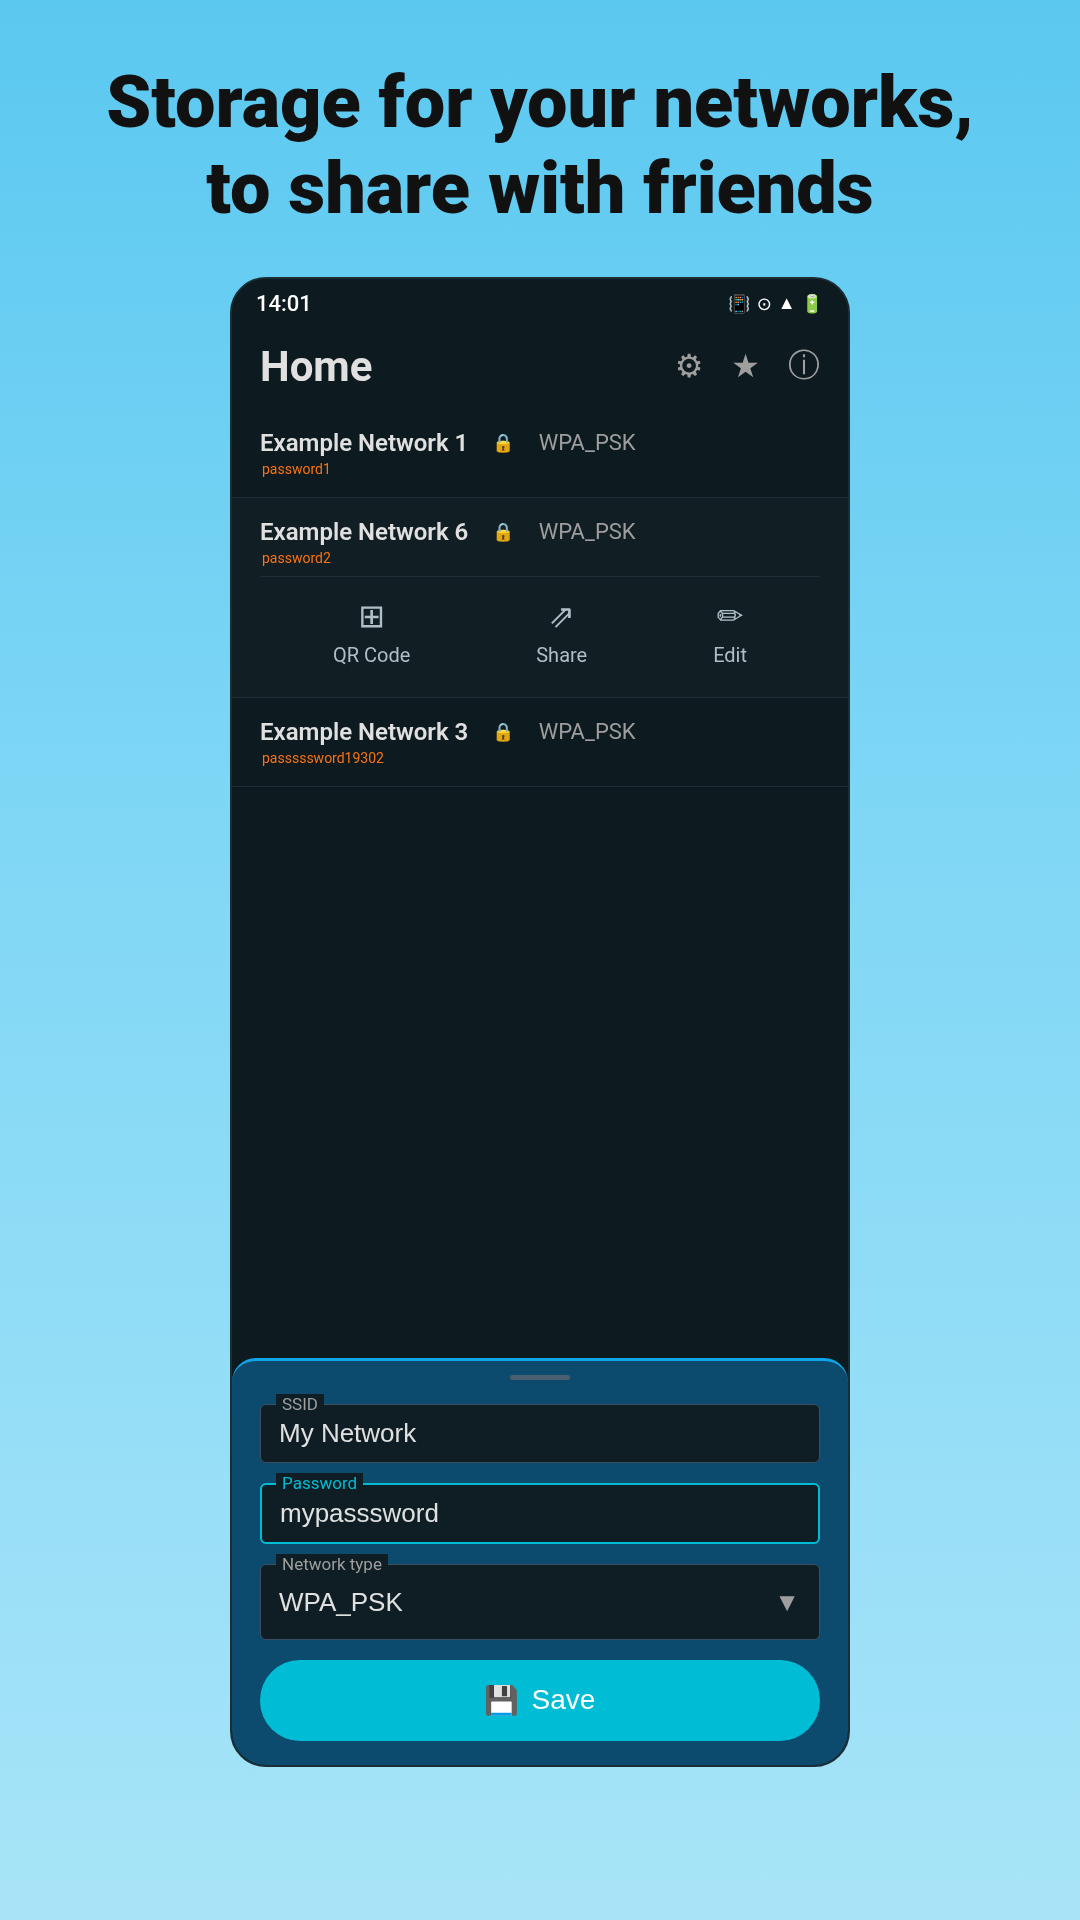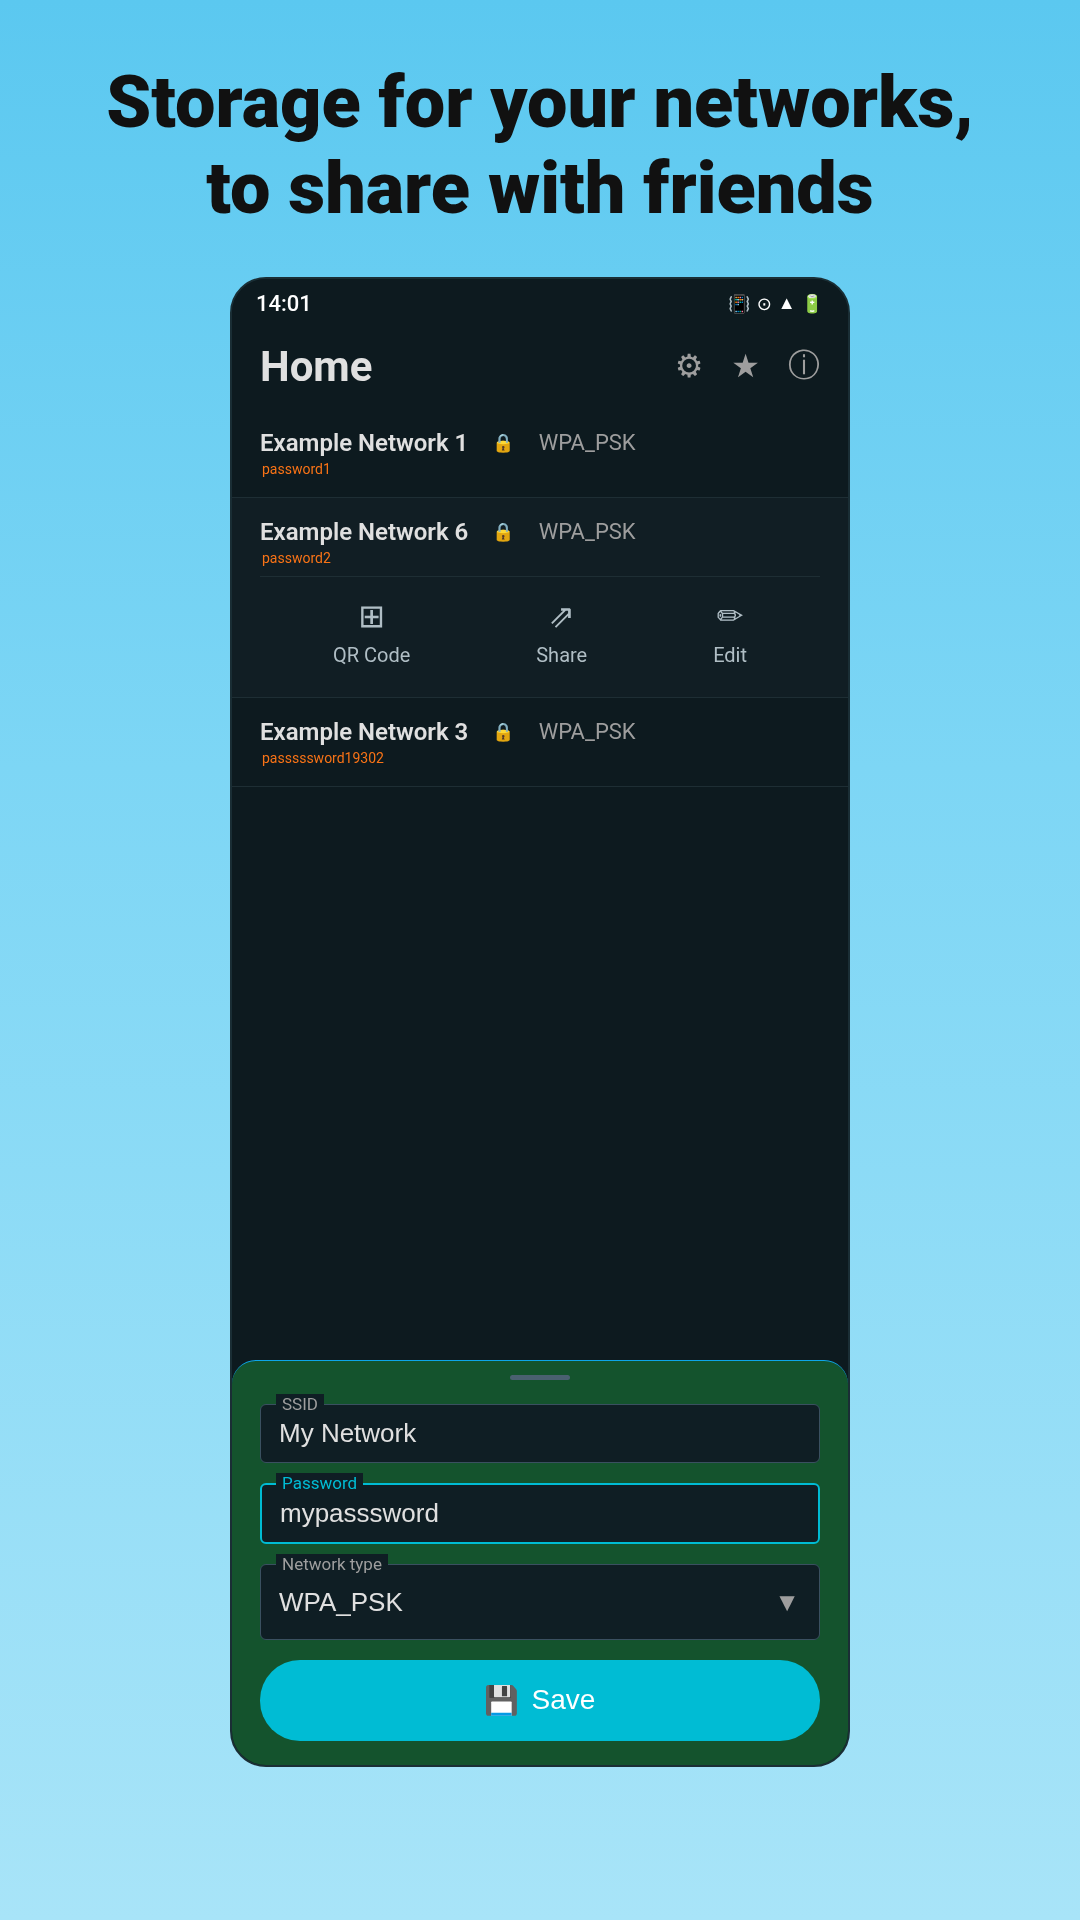--- a/index.html
+++ b/index.html
@@ -139,24 +139,24 @@
       font-size: 20px;
       cursor: pointer;
     }
     .action-icon {
       font-size: 32px;
       color: #b0bec5;
     }
 
     
     .bottom-sheet {
-      background: #14532d;
+      background: #0c4a6e;
       border-radius: 24px 24px 0 0;
       padding: 0 28px 24px;
-      border-top: 1px solid #0ea5e9;
+      border-top: 3px solid #0ea5e9;
     }
 
     .drag-handle {
       width: 60px;
       height: 5px;
       background: #4a6070;
       border-radius: 3px;
       margin: 14px auto 24px;
     }
 

